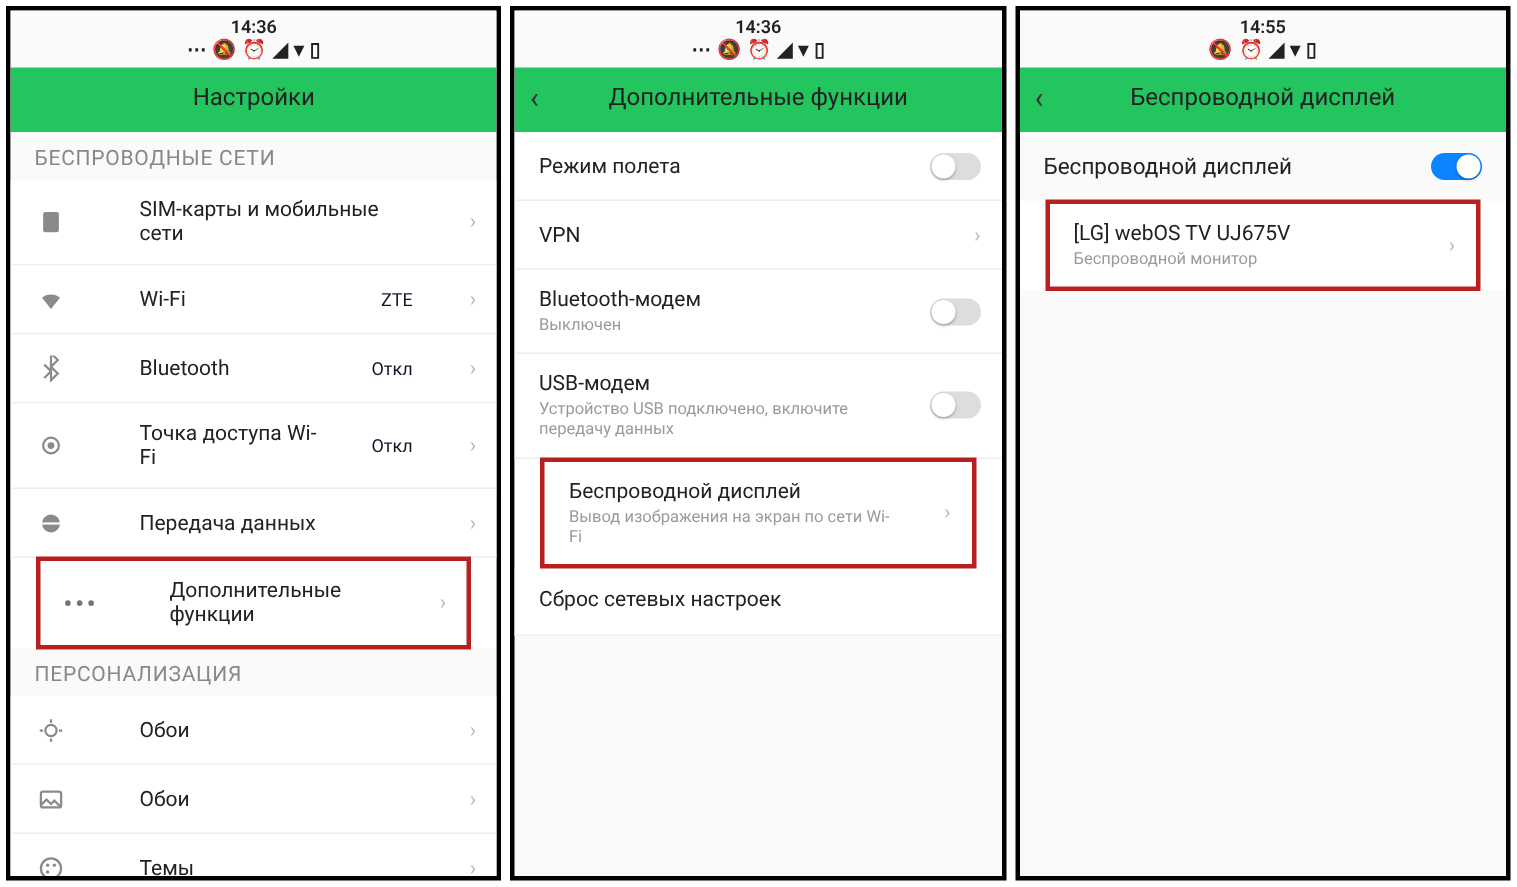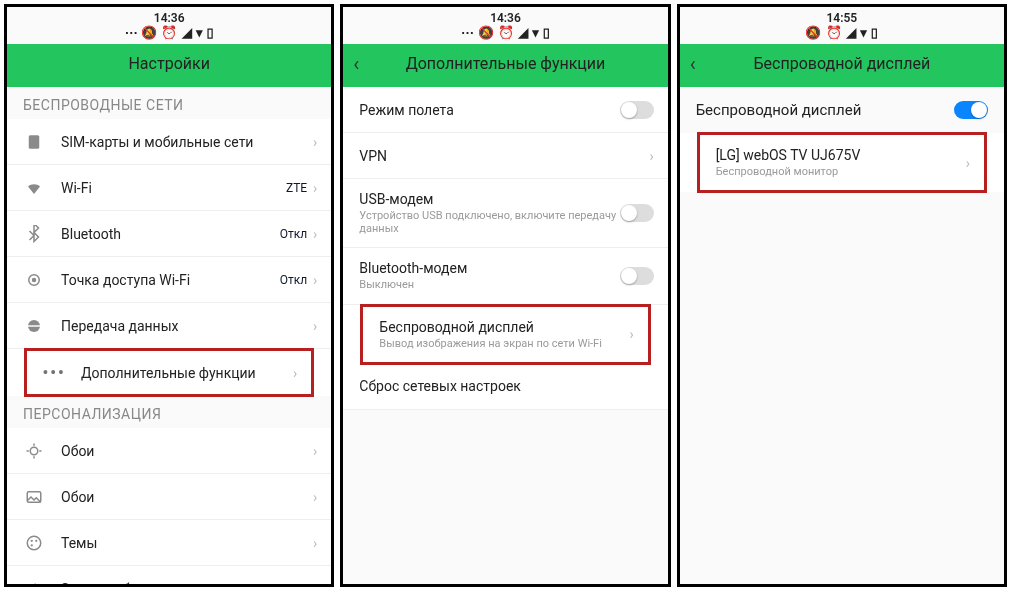--- a/index.html
+++ b/index.html
@@ -62,20 +62,21 @@
   }
   .list { background: #fff; }
   .row {
     display: flex;
     align-items: center;
     padding: 12px 14px;
     border-bottom: 1px solid #eee;
     background: #fff;
     min-height: 46px;
     cursor: pointer;
+    gap: 32px;
   }
   .row.hl {
     border: 3px solid #b72020;
     margin: -1px 17px;
     position: relative;
     z-index: 2;
   }
   .row .icon {
     width: 26px;
     display: flex;
@@ -286,29 +287,29 @@
       <div class="toggle"></div>
     </div>
     <div class="row noicon">
       <div class="texts">
           <span class="label">VPN</span>
         </div>
       <span class="chev">›</span>
     </div>
     <div class="row noicon">
       <div class="texts">
+        <span class="label">Bluetooth-модем</span>
+        <span class="sub">Выключен</span>
+      </div>
+      <div class="toggle"></div>
+    </div>
+    <div class="row noicon">
+      <div class="texts">
         <span class="label">USB-модем</span>
         <span class="sub">Устройство USB подключено, включите передачу данных</span>
-      </div>
-      <div class="toggle"></div>
-    </div>
-    <div class="row noicon">
-      <div class="texts">
-        <span class="label">Bluetooth-модем</span>
-        <span class="sub">Выключен</span>
       </div>
       <div class="toggle"></div>
     </div>
     <div class="row noicon hl">
       <div class="texts">
         <span class="label">Беспроводной дисплей</span>
         <span class="sub">Вывод изображения на экран по сети Wi-Fi</span>
       </div>
       <span class="chev">›</span>
     </div>

